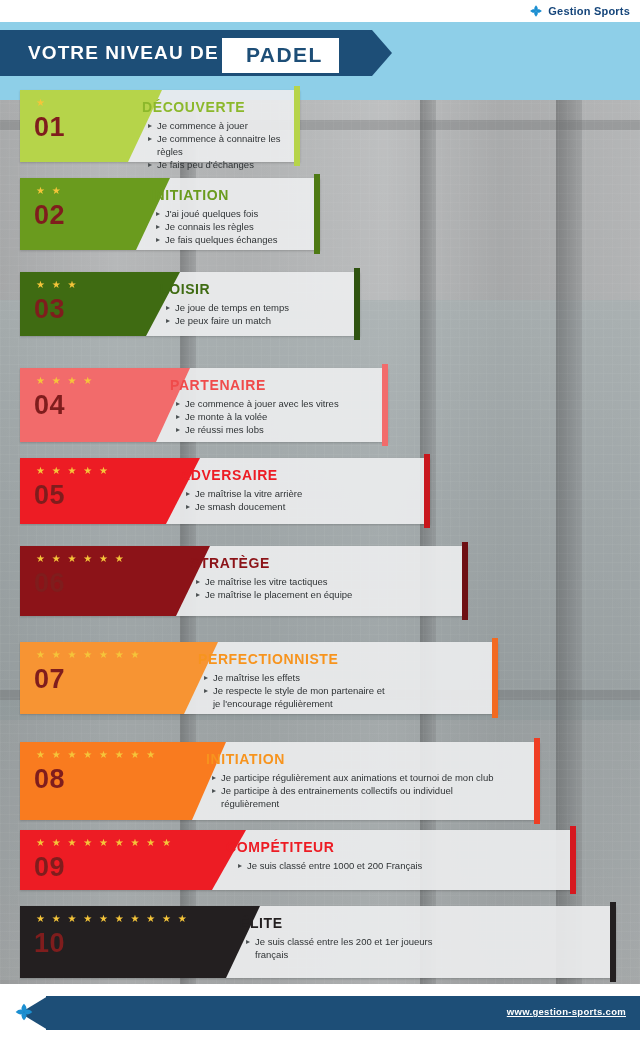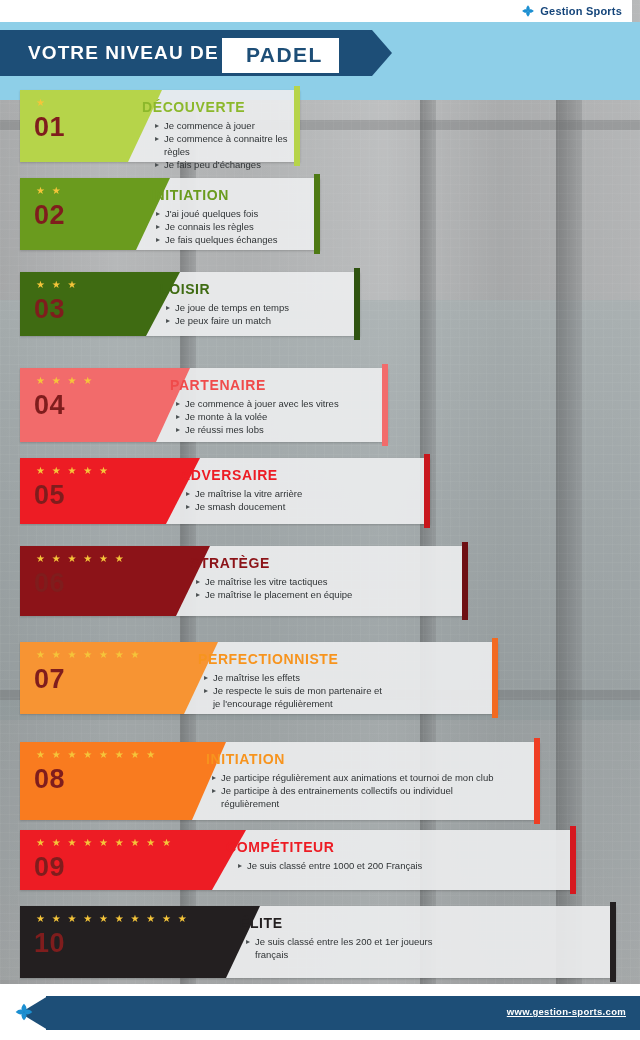--- a/index.html
+++ b/index.html
@@ -62,21 +62,21 @@
   }
   #bg .veil {
     position: absolute;
     inset: 0;
     background: rgba(200,205,207,0.30);
   }
 
   
   #topstrip {
     position: absolute;
-    top: 0; left: 0; right: 8px;
+    top: 0; left: 0; right: 0;
     height: 22px;
     background: #ffffff;
     display: flex;
     align-items: center;
     justify-content: flex-end;
     padding-right: 10px;
     box-sizing: border-box;
   }
   .brand {
     display: flex;
@@ -291,21 +291,21 @@
       <div class="panel" style="width: 280px; height: 72px;"></div>
       <div class="accent-bar" style="left: 274px; height: 80px; top: -4px; background: rgb(182, 212, 74);"></div>
       <div class="tag" style="width: 142px;">
         <svg width="142" height="72" viewBox="0 0 142 72">
           <polygon points="0,0 142,0 108,72 0,72" fill="#b6d44a"></polygon>
         </svg>
       </div>
       <div class="stars">★</div>
       <div class="num">01</div>
       <div class="lvl-title" style="left: 122px; top: 9px; color: rgb(140, 184, 43);">DÉCOUVERTE</div>
-      <div class="bullets" style="left: 135px; top: 29px; width: 142px;">
+      <div class="bullets" style="left: 128px; top: 29px; width: 142px;">
         <div class="b">Je commence à jouer</div>
         <div class="b">Je commence à connaitre les règles</div>
         <div class="b">Je fais peu d'échanges</div>
       </div>
     </div>
     <div class="level" style="top: 88px; height: 72px;">
       <div class="panel" style="width: 300px; height: 72px;"></div>
       <div class="accent-bar" style="left: 294px; height: 80px; top: -4px; background: rgb(78, 122, 20);"></div>
       <div class="tag" style="width: 150px;">
         <svg width="150" height="72" viewBox="0 0 150 72">
@@ -392,21 +392,21 @@
       <div class="tag" style="width: 198px;">
         <svg width="198" height="72" viewBox="0 0 198 72">
           <polygon points="0,0 198,0 164,72 0,72" fill="#f79433"></polygon>
         </svg>
       </div>
       <div class="stars">★ ★ ★ ★ ★ ★ ★</div>
       <div class="num">07</div>
       <div class="lvl-title" style="left: 178px; top: 9px; color: rgb(247, 148, 30);">PERFECTIONNISTE</div>
       <div class="bullets" style="left: 184px; top: 29px; width: 284px;">
         <div class="b">Je maîtrise les effets</div>
-        <div class="b">Je respecte le suis de mon partenaire et
+        <div class="b">Je respecte le style de mon partenaire et
 je l'encourage régulièrement</div>
       </div>
     </div>
     <div class="level" style="top: 652px; height: 78px;">
       <div class="panel" style="width: 520px; height: 78px;"></div>
       <div class="accent-bar" style="left: 514px; height: 86px; top: -4px; background: rgb(239, 61, 35);"></div>
       <div class="tag" style="width: 206px;">
         <svg width="206" height="78" viewBox="0 0 206 78">
           <polygon points="0,0 206,0 172,78 0,78" fill="#f97b1f"></polygon>
         </svg>

